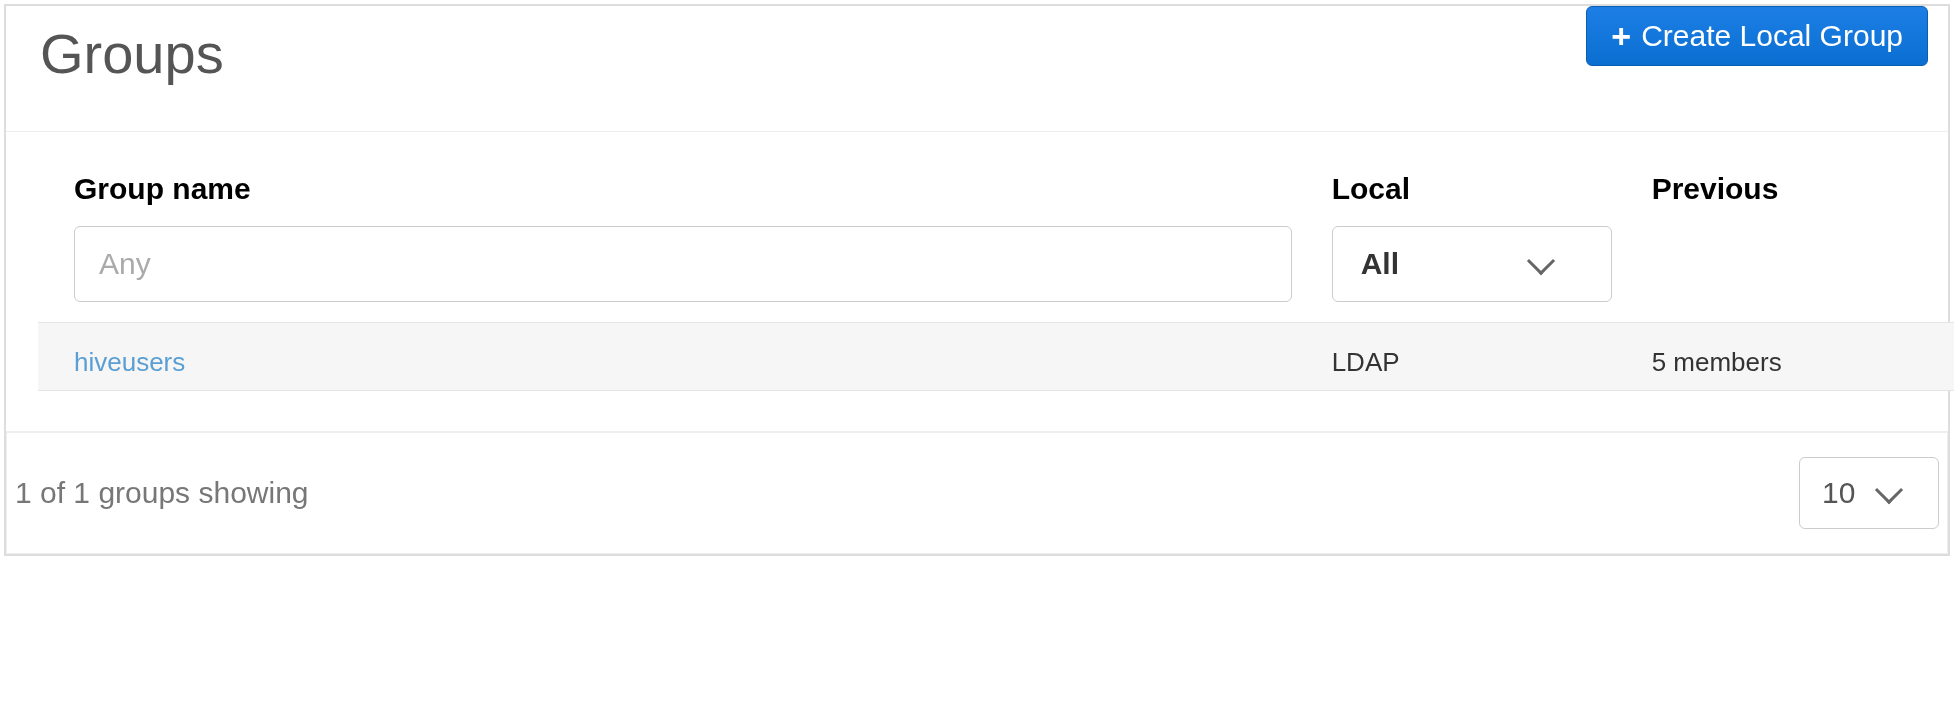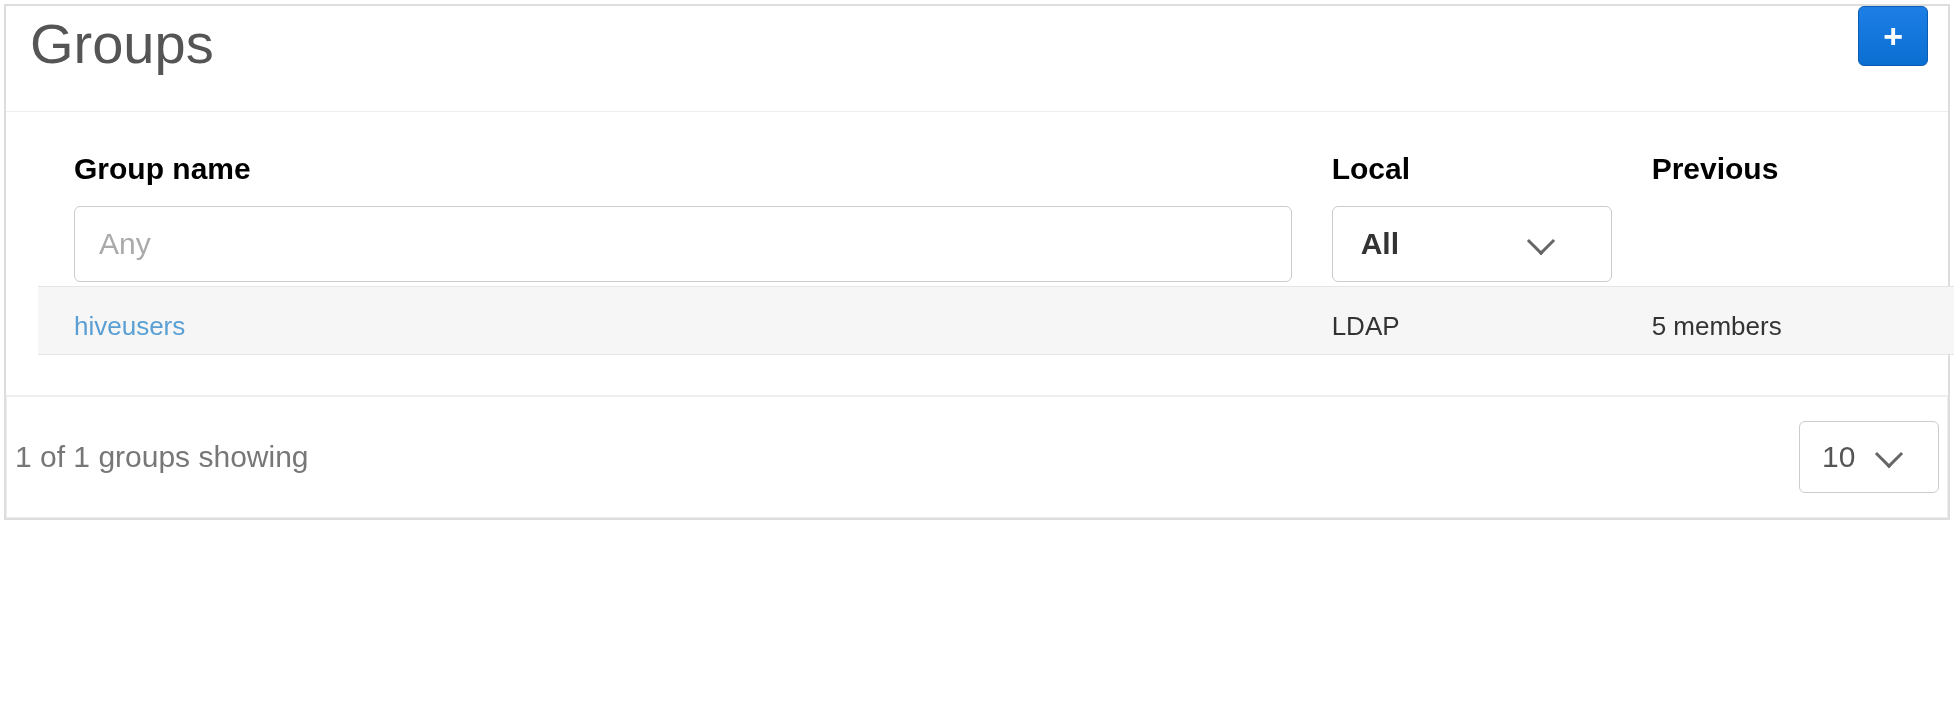--- a/index.html
+++ b/index.html
@@ -19,21 +19,21 @@
     display: flex;
     justify-content: space-between;
     align-items: flex-start;
     padding: 0 20px 30px 20px;
     border-bottom: 1px solid #eee;
   }
   .page-title {
     font-size: 56px;
     font-weight: 400;
     color: #555;
-    margin: 4px;
+    margin: 14px;
     line-height: 1.2;
   }
   .btn-primary {
     background: #0a6ed1;
     background: linear-gradient(#1d7fe6, #0a6ed1);
     color: #fff;
     border: 1px solid #0a5db0;
     border-radius: 6px;
     font-size: 30px;
     padding: 12px 24px;
@@ -60,21 +60,21 @@
     padding: 0 20px;
   }
   thead tr.headers th {
     font-size: 30px;
     font-weight: 700;
     color: #000;
     padding-top: 40px;
     padding-bottom: 20px;
   }
   thead tr.filters th {
-    padding-bottom: 4px;
+    padding-bottom: 20px;
     vertical-align: top;
   }
   .input-filter {
     width: 100%;
     height: 76px;
     border: 1px solid #ccc;
     border-radius: 6px;
     font-size: 30px;
     padding: 0 24px;
     color: #333;
@@ -178,20 +178,21 @@
 </style>
 </head>
 <body>
 
 <div class="page">
 
   <div class="header">
     <h1 class="page-title">Groups</h1>
     <button class="btn-primary">
       <span class="plus-icon">+</span>
+      <span>Create Local Group</span>
     </button>
   </div>
 
   <div class="table-wrap">
     <table>
       <colgroup>
         <col class="col-name">
         <col class="col-type">
         <col class="col-members">
       </colgroup>

